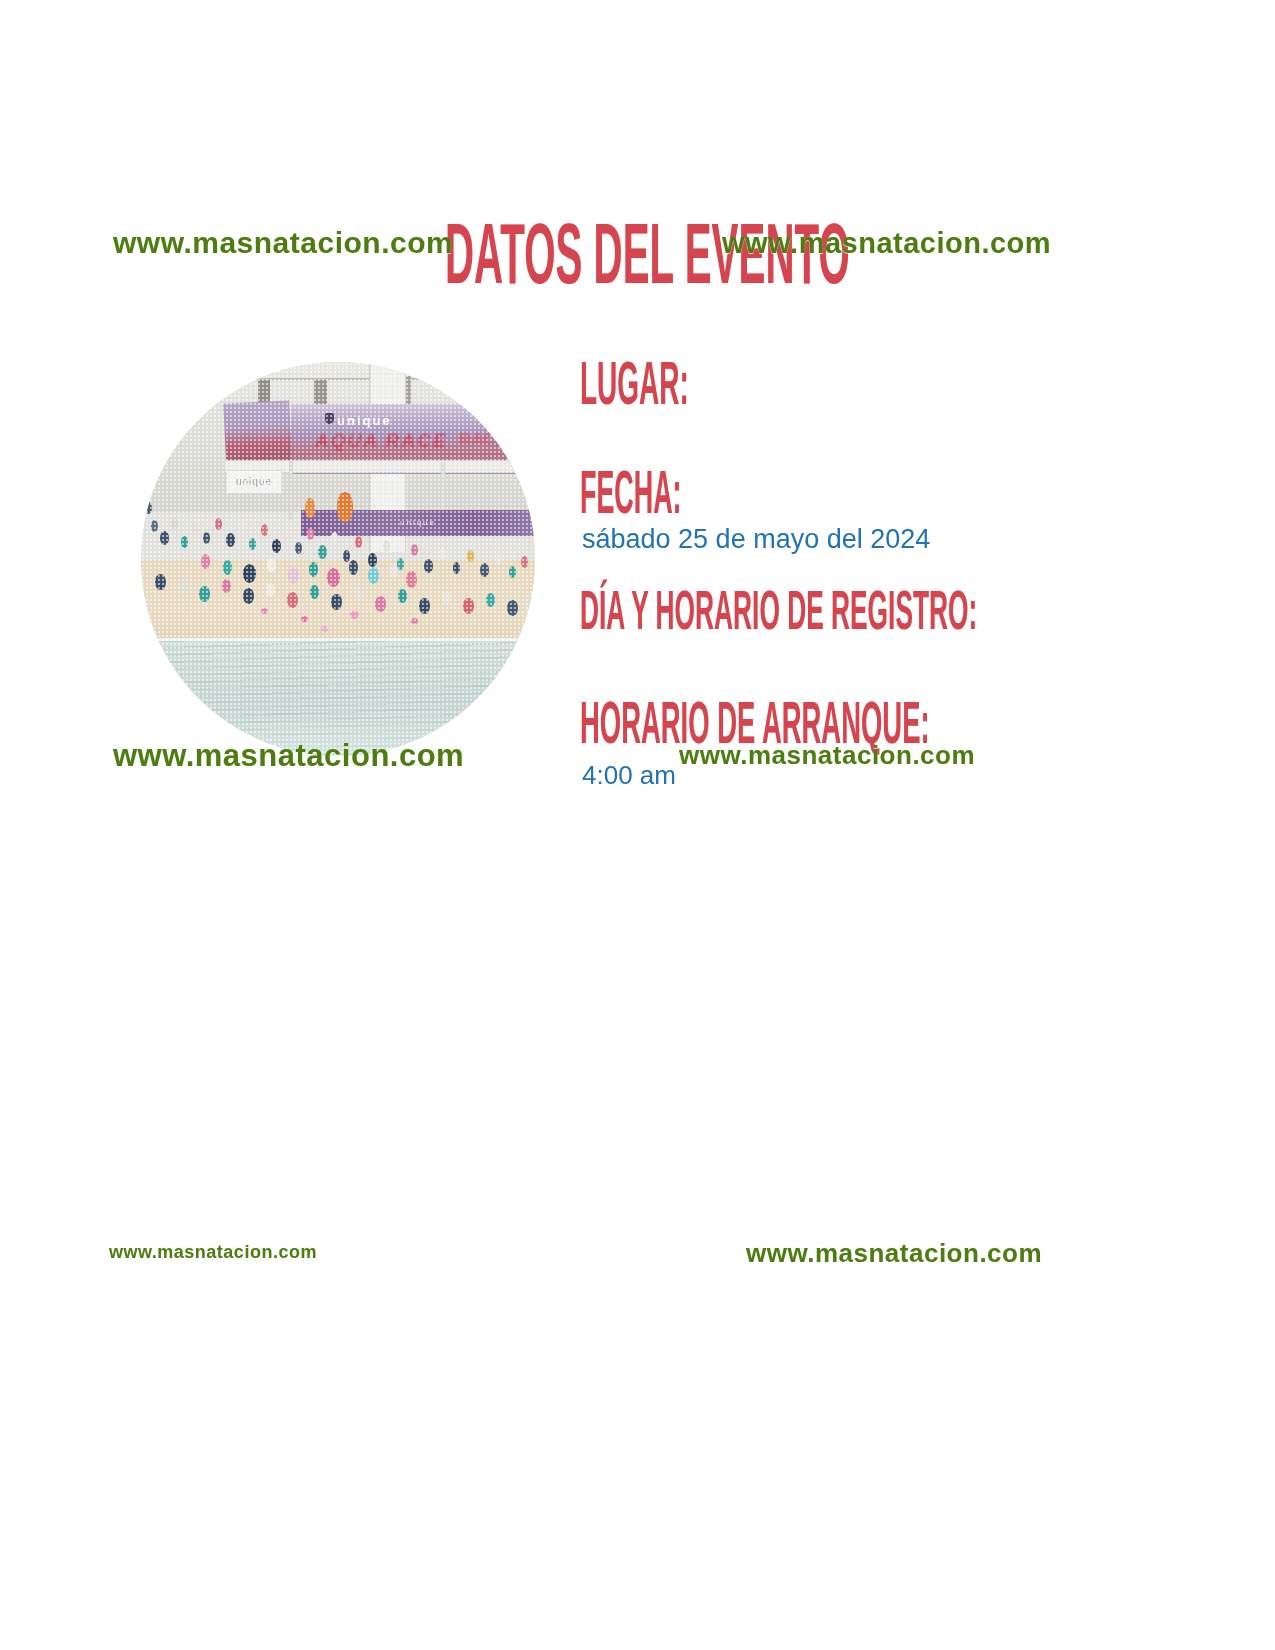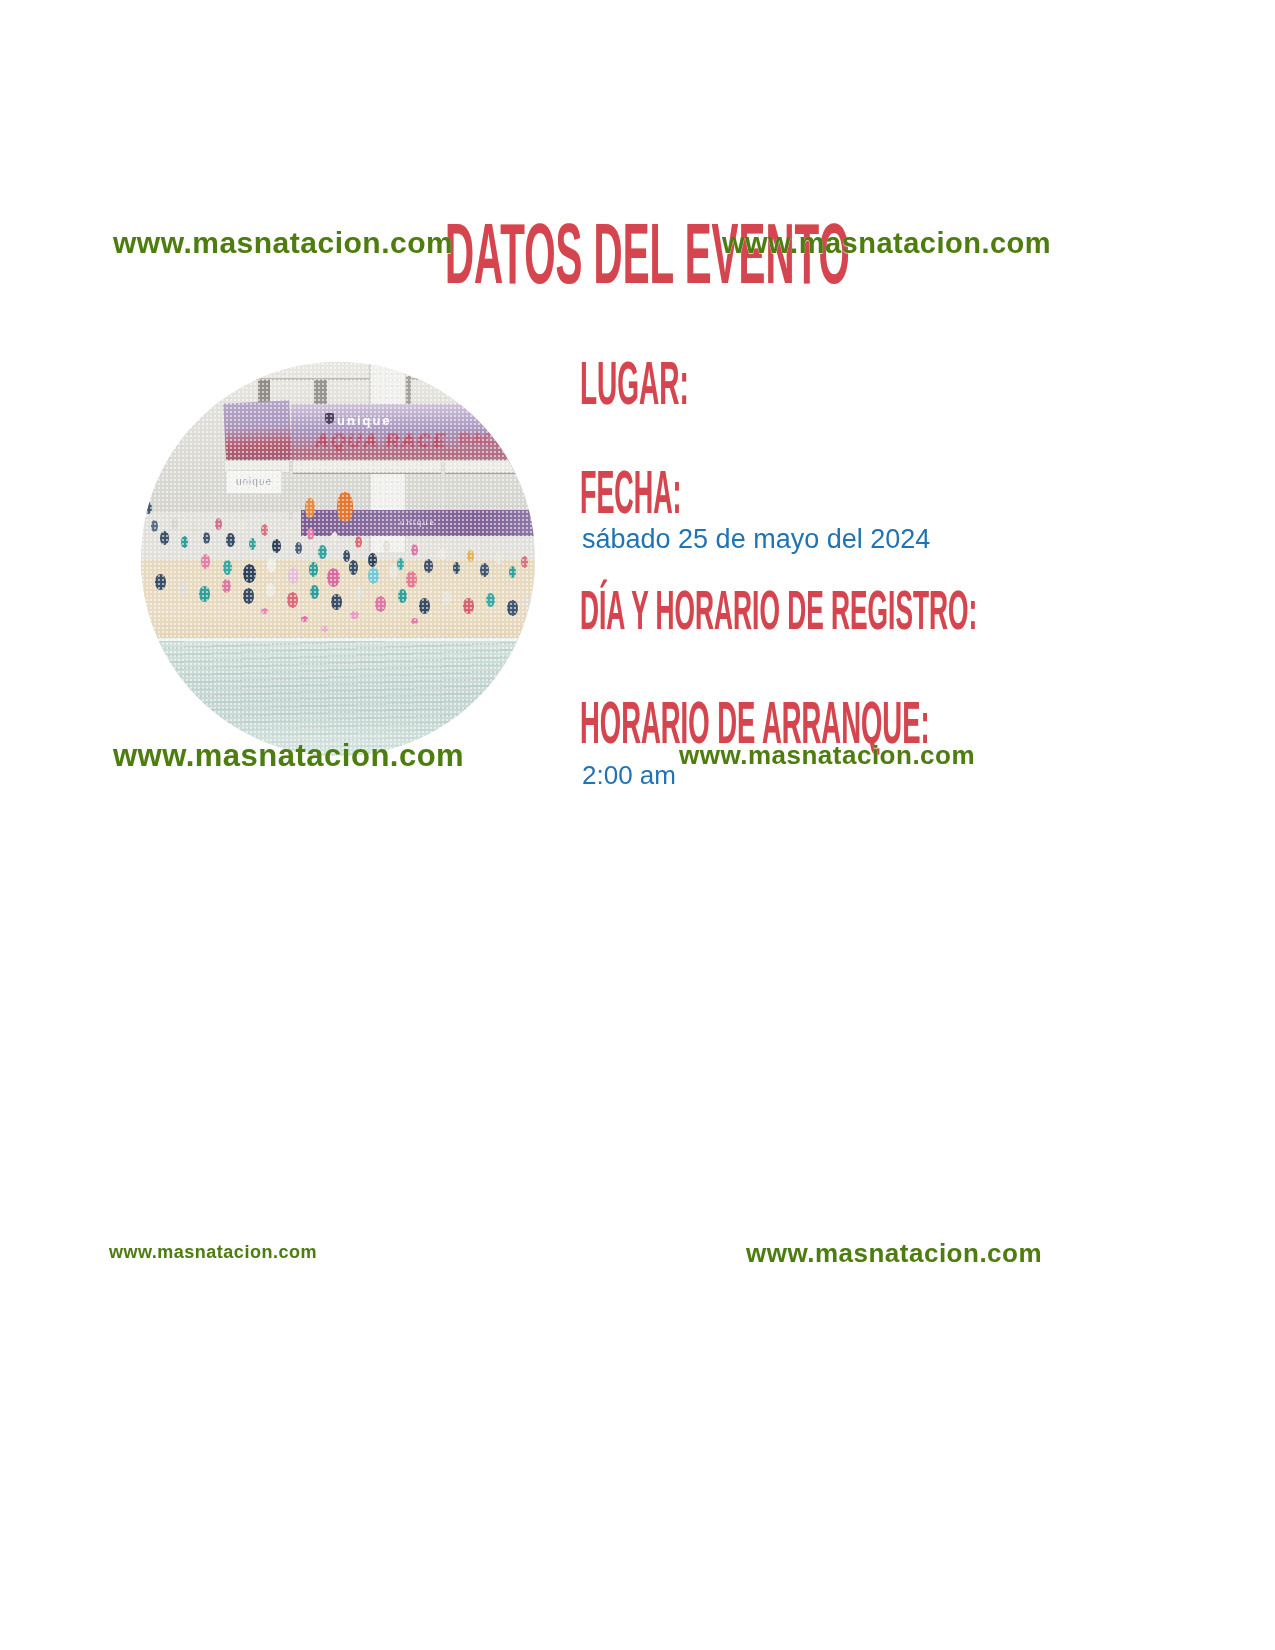--- a/index.html
+++ b/index.html
@@ -140,21 +140,21 @@
   </div>
 
   <div class="red-head h-lugar" style="left:580px;top:352px;">LUGAR:</div>
 
   <div class="red-head h-fecha" style="left:580px;top:461px;">FECHA:</div>
   <div class="blue b-fecha" style="left:582px;top:524px;">sábado 25 de mayo del 2024</div>
 
   <div class="red-head h-registro" style="left:580px;top:582px;">DÍA Y HORARIO DE REGISTRO:</div>
 
   <div class="red-head h-arranque" style="left:580px;top:694px;">HORARIO DE ARRANQUE:</div>
-  <div class="blue b-arranque" style="left:582px;top:760px;">2:00 am</div>
+  <div class="blue b-arranque" style="left:582px;top:760px;">4:00 am</div>
 
   <div class="wm wm1">www.masnatacion.com</div>
   <div class="wm wm2">www.masnatacion.com</div>
   <div class="wm wm3">www.masnatacion.com</div>
   <div class="wm wm4">www.masnatacion.com</div>
   <div class="wm wm5">www.masnatacion.com</div>
   <div class="wm wm6">www.masnatacion.com</div>
 
 </div>
 

